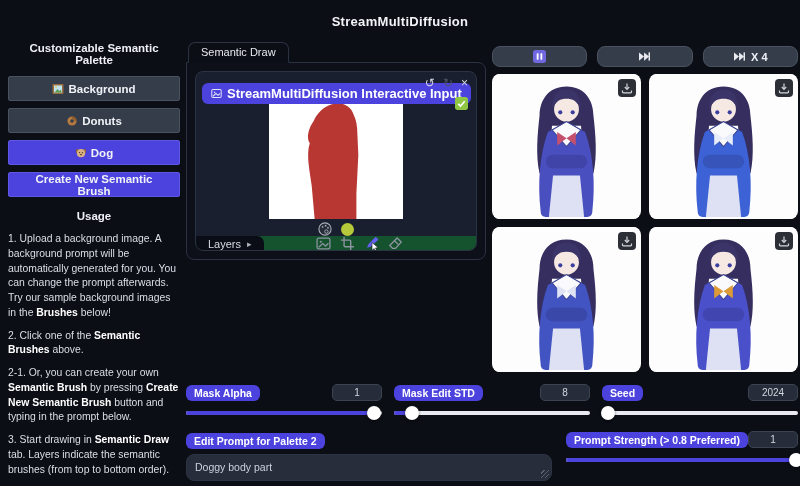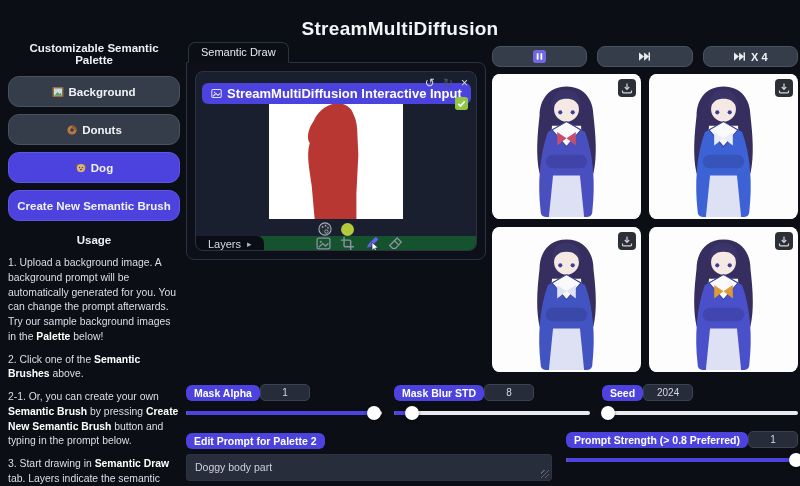--- a/index.html
+++ b/index.html
@@ -4,27 +4,27 @@
 <style>
   html,body{margin:0;padding:0}
   body{
     width:800px;height:486px;position:relative;overflow:hidden;
     background:#0b0e15;color:#e8eaf0;
     font-family:"Liberation Sans",sans-serif;
   }
   svg{display:block}
   
   .title{position:absolute;top:5px;left:0;width:100%;text-align:center;
-    font-size:19px;font-weight:bold;color:#f3f4f8;letter-spacing:.3px}
+    font-size:13px;font-weight:bold;color:#f3f4f8;letter-spacing:.3px}
   
   .sidebar{position:absolute;left:8px;top:38px;width:172px}
   .sb-heading{text-align:center;font-weight:bold;font-size:11.5px;color:#eef0f5;margin:4px 16px 10px}
-  .sb-btn{display:flex;align-items:center;justify-content:center;gap:4px;width:100%;height:31px;
-    margin-bottom:7px;border-radius:11px;background:#353d4b;border:1px solid #49525f;
-    color:#f0f2f6;font-size:11.5px;font-weight:bold;font-family:inherit;cursor:pointer;padding:4px}
+  .sb-btn{display:flex;align-items:center;justify-content:center;gap:4px;width:100%;height:25px;
+    margin-bottom:7px;border-radius:2px;background:#353d4b;border:1px solid #49525f;
+    color:#f0f2f6;font-size:11.5px;font-weight:bold;font-family:inherit;cursor:pointer;padding:10px}
   .sb-btn.primary{background:#4c42dd;border-color:#6056e6}
   .sb-btn .ic{display:inline-flex}
   .usage-heading{margin-top:13px}
   .usage-p{font-size:10.4px;line-height:1.42;color:#dcdfe6;margin:0 0 8px}
   .usage-p b{color:#ffffff}
   
   .editor{position:absolute;left:186px;top:42px;width:300px}
   .tab{display:inline-block;position:relative;z-index:2;padding:3px 12px 4px;font-size:11px;
     color:#e8eaf0;background:#0b0e15;border:1px solid #2b3242;border-bottom-color:#0b0e15;
     border-radius:7px 7px 0 0;cursor:pointer;margin-left:2px}
@@ -61,33 +61,33 @@
   .shot svg.art{width:100%;height:100%}
   .dl{position:absolute;top:5px;right:5px;width:18px;height:18px;background:rgba(15,18,26,.88);
     border:none;border-radius:4px;display:flex;align-items:center;justify-content:center;cursor:pointer;padding:0}
   .v1{--dress:#4a4fc0;--ribbon:#c4506e}
   .v2{--dress:#3d62d6;--ribbon:#e9edf9}
   .v3{--dress:#4253c2;--ribbon:#dfe3f4}
   .v4{--dress:#4a50c9;--ribbon:#dc9b37}
   
   .sliders{position:absolute;left:186px;top:384px;width:612px;display:grid;
     grid-template-columns:1fr 1fr 1fr;gap:12px}
-  .srow{display:flex;align-items:center}
+  .srow{display:flex;justify-content:space-between;align-items:center}
   .val{width:48px;height:15px;background:#262c3a;border:1px solid #3b4352;border-radius:5px;
     font-size:10px;color:#d3d7df;text-align:center;line-height:15px;cursor:text}
   .track{margin-top:10px;height:4px;background:#e9ebf0;border-radius:2px;position:relative;cursor:pointer}
   .fill{height:100%;background:#4c42dd;border-radius:2px;width:0}
   .thumb{position:absolute;top:50%;left:0;width:14px;height:14px;background:#fff;border-radius:50%;
     transform:translate(-50%,-50%);box-shadow:0 1px 3px rgba(0,0,0,.55);cursor:grab}
   
   .bottomrow{position:absolute;left:186px;top:431px;width:612px;display:flex;gap:14px}
   .prompt-col{width:396px}
   .ta-wrap{position:relative;margin-top:5px}
   .prompt-input{display:block;width:100%;box-sizing:border-box;height:27px;
-    background:#272d3b;border:1px solid #2c3342;border-radius:3px;color:#ccd1da;
+    background:#272d3b;border:1px solid #2c3342;border-radius:8px;color:#ccd1da;
     font-size:10.5px;padding:6px 8px;resize:none;font-family:inherit;overflow:hidden}
   .rhandle{position:absolute;right:3px;bottom:3px;width:8px;height:8px;
     background:repeating-linear-gradient(135deg,transparent 0 2px,#5a6172 2px 3px)}
   .strength-col{flex:1}
 </style>
 </head>
 <body>
 
 <svg width="0" height="0" style="position:absolute" aria-hidden="true">
   <defs>
@@ -165,21 +165,21 @@
         </svg>
     </span>
     <span>Dog</span>
   </button>
 
   <button class="sb-btn primary">
     <span>Create New Semantic Brush</span>
   </button>
 
   <div class="sb-heading usage-heading">Usage</div>
-  <p class="usage-p">1. Upload a background image. A background prompt will be automatically generated for you. You can change the prompt afterwards. Try our sample background images in the <b>Palette</b> below!</p>
+  <p class="usage-p">1. Upload a background image. A background prompt will be automatically generated for you. You can change the prompt afterwards. Try our sample background images in the <b>Brushes</b> below!</p>
   <p class="usage-p">2. Click one of the <b>Semantic Brushes</b> above.</p>
   <p class="usage-p">2-1. Or, you can create your own <b>Semantic Brush</b> by pressing <b>Create New Semantic Brush</b> button and typing in the prompt below.</p>
   <p class="usage-p">3. Start drawing in <b>Semantic Draw</b> tab. Layers indicate the semantic brushes (from top to bottom order).</p>
 
 </aside>
 
 <section class="editor">
   <div class="tab">Semantic Draw</div>
   <div class="editor-box">
     <div class="inner">
@@ -342,21 +342,21 @@
       <span class="badge">Mask Alpha</span>
       <span class="val">1</span>
     </div>
     <div class="track">
       <div class="fill" style="width: 96%;"></div>
       <div class="thumb" style="left: 96%;"></div>
     </div>
   </div>
   <div class="sgroup">
     <div class="srow">
-      <span class="badge">Mask Blur STD</span>
+      <span class="badge">Mask Edit STD</span>
       <span class="val">8</span>
     </div>
     <div class="track">
       <div class="fill" style="width: 9%;"></div>
       <div class="thumb" style="left: 9%;"></div>
     </div>
   </div>
   <div class="sgroup">
     <div class="srow">
       <span class="badge">Seed</span>

